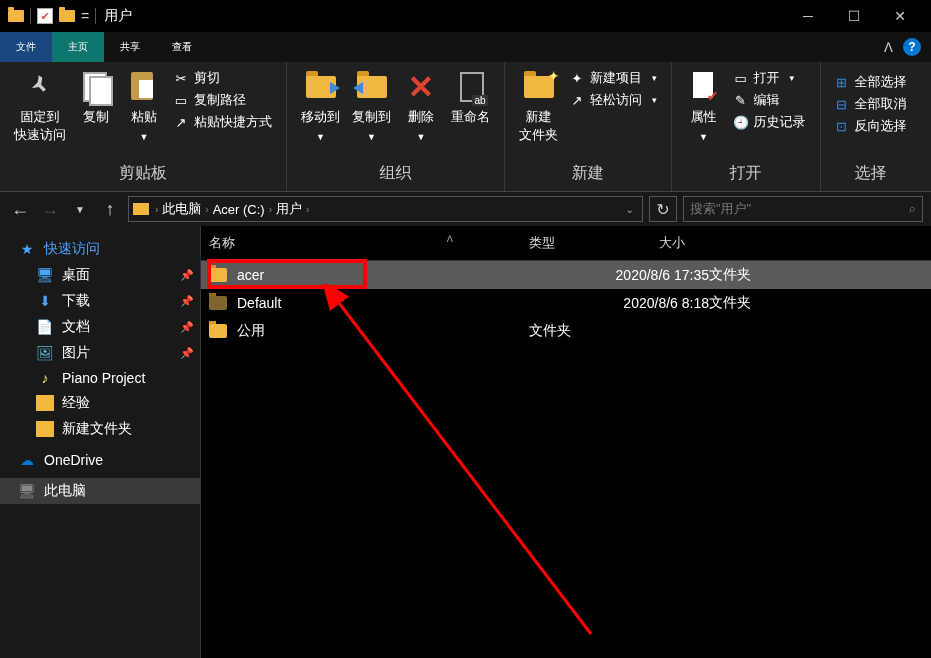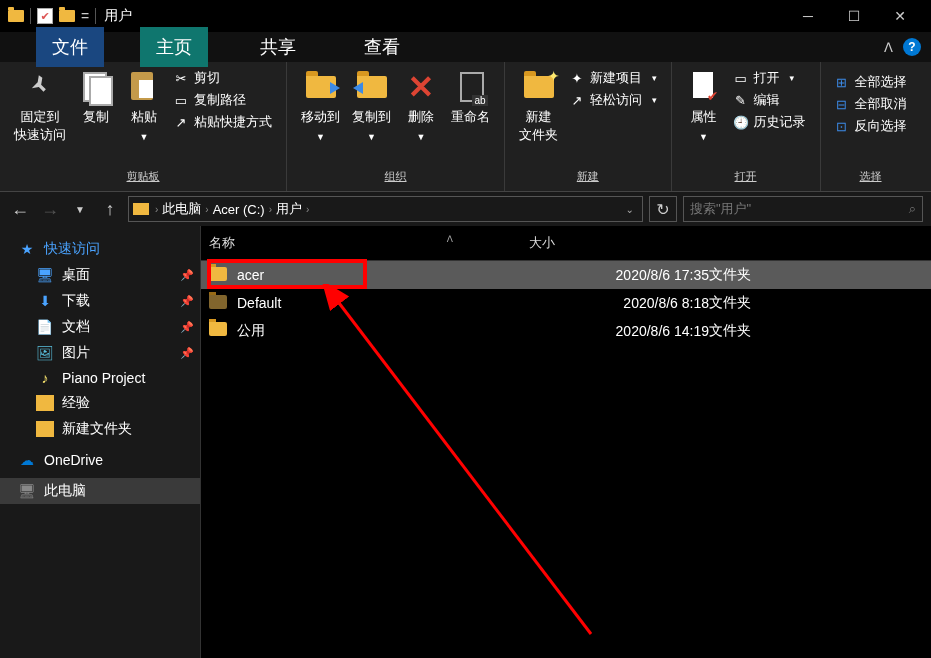--- a/index.html
+++ b/index.html
@@ -11,31 +11,31 @@
 .titlebar .tfolder { width: 16px; height: 12px; background: #f0b840; border-radius: 1px; position:relative; }
 .titlebar .tfolder::before{content:"";position:absolute;top:-3px;left:0;width:6px;height:3px;background:#f0b840;border-radius:1px 1px 0 0;}
 .titlebar .tdiv { width:1px; height:16px; background:#555;}
 .titlebar .tcheck { width:16px;height:16px;border:1px solid #aaa;display:flex;align-items:center;justify-content:center;font-size:11px;color:#d55; background:#fff;}
 .titlebar .ttitle { margin-left: 8px; font-size: 14px; }
 .titlebar .wincontrols { margin-left: auto; display: flex; }
 .titlebar .wincontrols div { width: 46px; height: 32px; display: flex; align-items: center; justify-content: center; color: #ccc; font-size: 14px; }
 
 
 .menutabs { display: flex; align-items: center; background: #111; height: 30px; }
-.menutabs .tab { padding: 8px 16px; font-size: 18px; margin-left: 36px; }
+.menutabs .tab { padding: 8px 16px; font-size: 10px; }
 .menutabs .tab.file { background: #1a4780; color:#fff; }
 .menutabs .tab.active { background: #0f766e; }
 .menutabs .rightctrls { margin-left: auto; display:flex; align-items:center; gap:10px; padding-right:10px;}
 .menutabs .help { width:18px;height:18px;border-radius:50%;background:#0078d4;display:flex;align-items:center;justify-content:center;font-size:12px;font-weight:bold;}
 
 
 .ribbon { display: flex; background: #202020; height: 130px; border-bottom: 1px solid #444; }
 .rgroup { display: flex; flex-direction: column; align-items: center; padding: 4px 8px; border-right: 1px solid #3a3a3a; }
 .rgroup .body { display: flex; flex: 1; }
-.rgroup .label { font-size: 11px; color: #ccc; padding: 3px 0; text-decoration: underline; }
+.rgroup .label { font-size: 16px; color: #ccc; padding: 3px 0; }
 .bigbtn { display: flex; flex-direction: column; align-items: center; padding: 4px 6px; gap:4px; font-size: 13px; text-align:center; min-width:48px;}
 .smallcol { display:flex; flex-direction:column; gap:2px; padding:2px 4px; justify-content:flex-start;}
 .smallitem { display:flex; align-items:center; gap:6px; font-size:13px; white-space:nowrap; padding:1px 2px;}
 .smallitem .si-icon { width:14px; display:inline-block; text-align:center;}
 .ricon { width:34px; height:34px; display:flex; align-items:center; justify-content:center; position:relative;}
 .ricon.pin svg { width:28px; height:28px; }
 .ricon.copy::before{content:"";width:20px;height:26px;border:2px solid #aaa;background:#fff;position:absolute;left:4px;top:2px;}
 .ricon.copy::after{content:"";width:20px;height:26px;border:2px solid #aaa;background:#fff;position:absolute;left:10px;top:6px;}
 .ricon.paste::before{content:"";width:22px;height:28px;background:#c49a4a;border-radius:2px;position:absolute;left:4px;top:2px;}
 .ricon.paste::after{content:"";width:14px;height:18px;background:#fff;position:absolute;left:12px;top:10px;}
@@ -90,21 +90,21 @@
 .filepane{flex:1;background:#000;position:relative;border-left:1px solid #333;}
 .colheaders{display:flex;border-bottom:1px solid #333;padding:4px 0;}
 .colheaders .ch{font-size:13px;color:#ddd;padding:4px 8px;}
 .ch.name{width:320px;display:flex;align-items:flex-start;gap:30px;}
 .ch.name .sort{font-size:9px;color:#aaa;margin-left:auto;margin-right:60px;}
 .ch.date{width:180px;}
 .ch.type{width:130px;}
 .ch.size{flex:1;}
 
 .filerow{display:flex;align-items:center;padding:5px 8px;font-size:14px;font-family:"Courier New",monospace;}
-.filerow .cell-name{width:320px;display:flex;gap:10px;}
+.filerow .cell-name{width:320px;display:flex;align-items:center;gap:10px;}
 .filerow .cell-date{width:180px;text-align:right;}
 .filerow .cell-type{width:130px;}
 .filerow.selected{background:#5a5a5a;}
 .filerow .rfolder{width:18px;height:14px;background:#f0b840;border-radius:0 2px 2px 2px;position:relative;flex-shrink:0;}
 .filerow .rfolder::before{content:"";position:absolute;top:-3px;left:0;width:7px;height:3px;background:#d89820;}
 .filerow .rfolder.dim{background:#b89040;opacity:0.7;}
 
 
 .redbox{position:absolute;border:4px solid #ff0000;pointer-events:none;}
 .redarrow{position:absolute;pointer-events:none;}
@@ -356,20 +356,21 @@
       <span>此电脑</span>
     </div>
   </div>
 
   <div class="filepane">
     <div class="colheaders">
       <div class="ch name">
           <span>名称</span>
           <span class="sort">ᐱ</span>
         </div>
+      <div class="ch type">类型</div>
       <div class="ch size">大小</div>
     </div>
     <div id="file-rows">
         <div class="filerow selected">
           <div class="cell-name">
             <div class="rfolder"></div>
             <span>acer</span>
           </div>
           <div class="cell-date">2020/8/6 17:35</div>
           <div class="cell-type">文件夹</div>
@@ -380,21 +381,20 @@
             <span>Default</span>
           </div>
           <div class="cell-date">2020/8/6 8:18</div>
           <div class="cell-type">文件夹</div>
         </div>
         <div class="filerow">
           <div class="cell-name">
             <div class="rfolder"></div>
             <span>公用</span>
           </div>
-          <div class="cell-date">2020/8/6 14:19</div>
           <div class="cell-type">文件夹</div>
         </div>
       </div>
 
     <div class="redbox" style="left:6px;top:33px;width:160px;height:30px;"></div>
     <svg class="redarrow" style="left:120px;top:58px;width:280px;height:360px;">
       <defs>
           <marker id="ah" markerWidth="12" markerHeight="12" refX="2" refY="4" orient="auto">
             <path d="M0,0 L0,8 L10,4 z" fill="#ff0000"></path>
           </marker>

